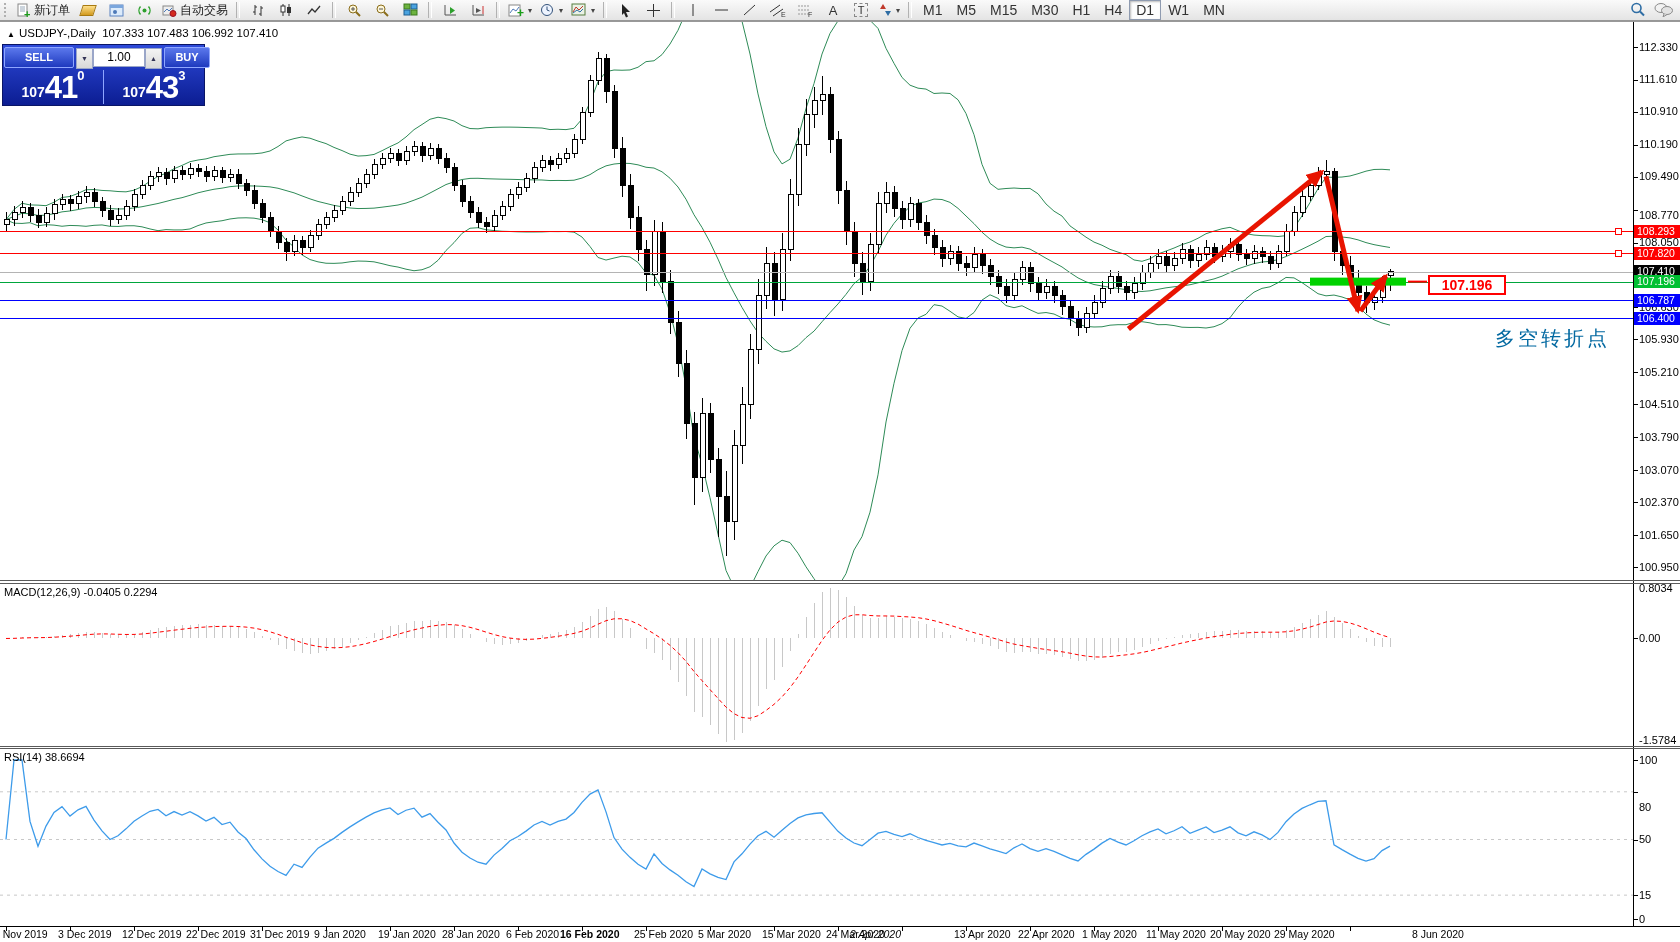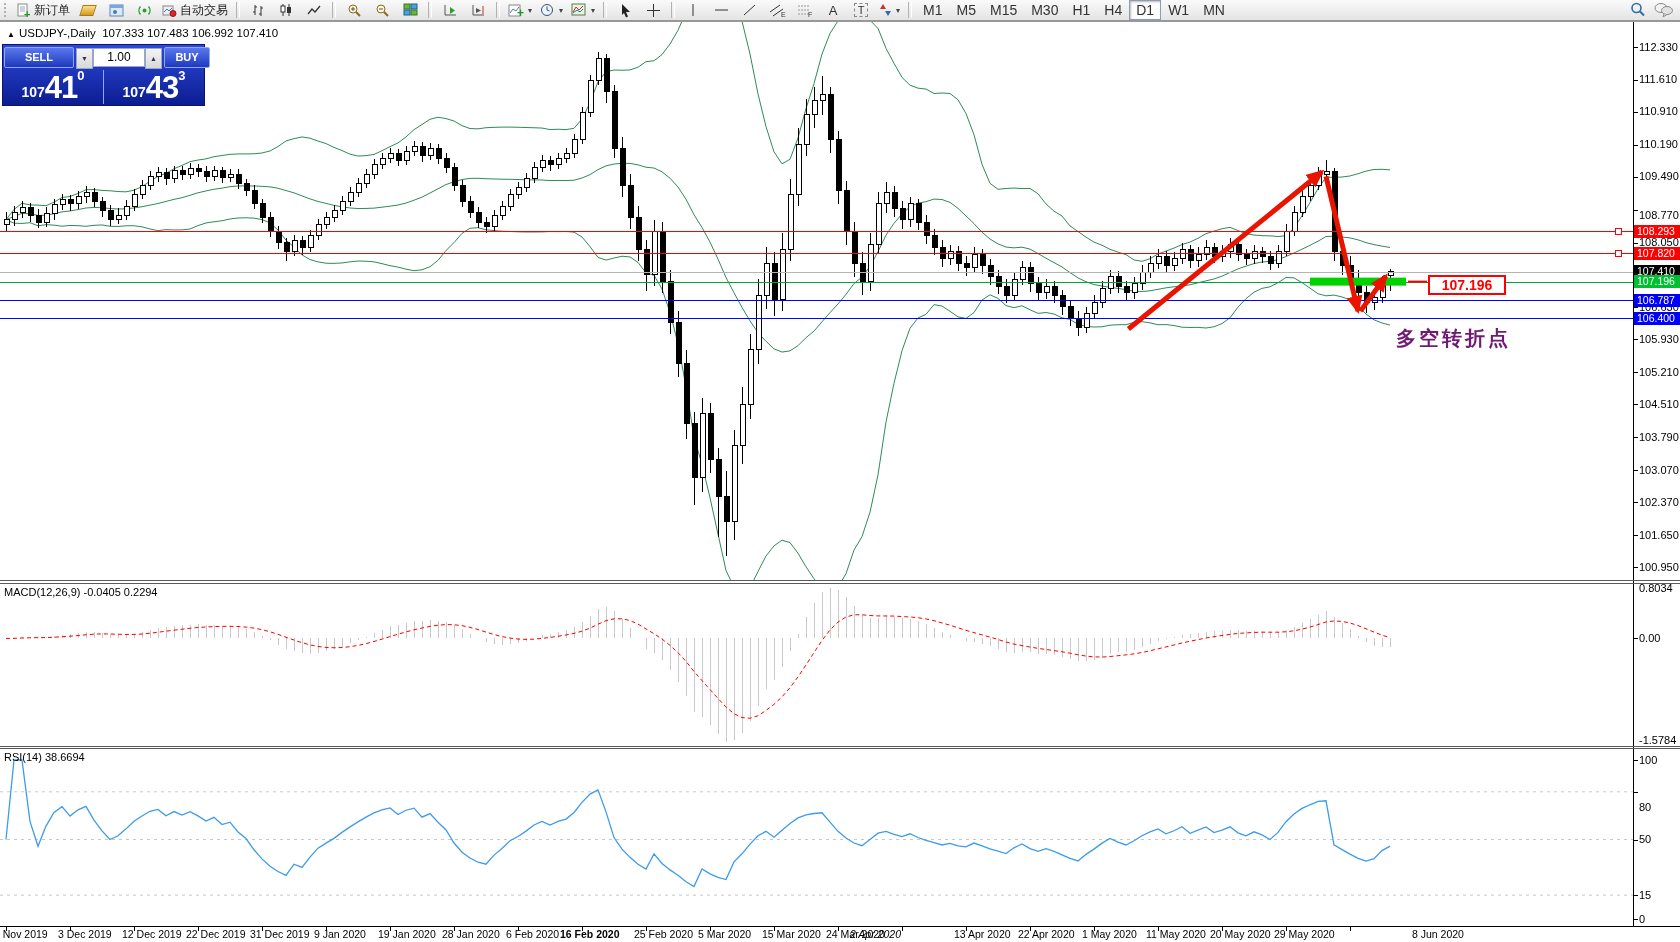--- a/index.html
+++ b/index.html
@@ -45,22 +45,22 @@
   
   .ytick{position:absolute;left:1639px;height:13px;line-height:13px;font-size:11px;color:#000;white-space:nowrap;}
   .badge{position:absolute;left:1634px;width:45px;height:13px;line-height:13px;font-size:10.5px;
     color:#fff;padding-left:3px;white-space:nowrap;}
   .datelabel{position:absolute;top:928px;font-size:10.5px;color:#000;white-space:nowrap;}
 
   
   #price-callout{position:absolute;left:1428px;top:275px;width:78px;height:20px;box-sizing:border-box;
     border:2px solid #ff0000;background:#fff;color:#ff0000;font-size:14px;font-weight:bold;
     text-align:center;line-height:16px;}
-  #turning-point{position:absolute;left:1396px;top:325px;font-size:20px;font-weight:bold;
-    color:#701a75;letter-spacing:3px;white-space:nowrap;}
+  #turning-point{position:absolute;left:1495px;top:325px;font-size:20px;font-weight:normal;
+    color:#0369a1;letter-spacing:3px;white-space:nowrap;}
 
   svg{display:block;}
   .icon-sq{display:inline-block;}
 </style>
 </head>
 <body>
 
 <div id="app">
 
   <div id="toolbar">

